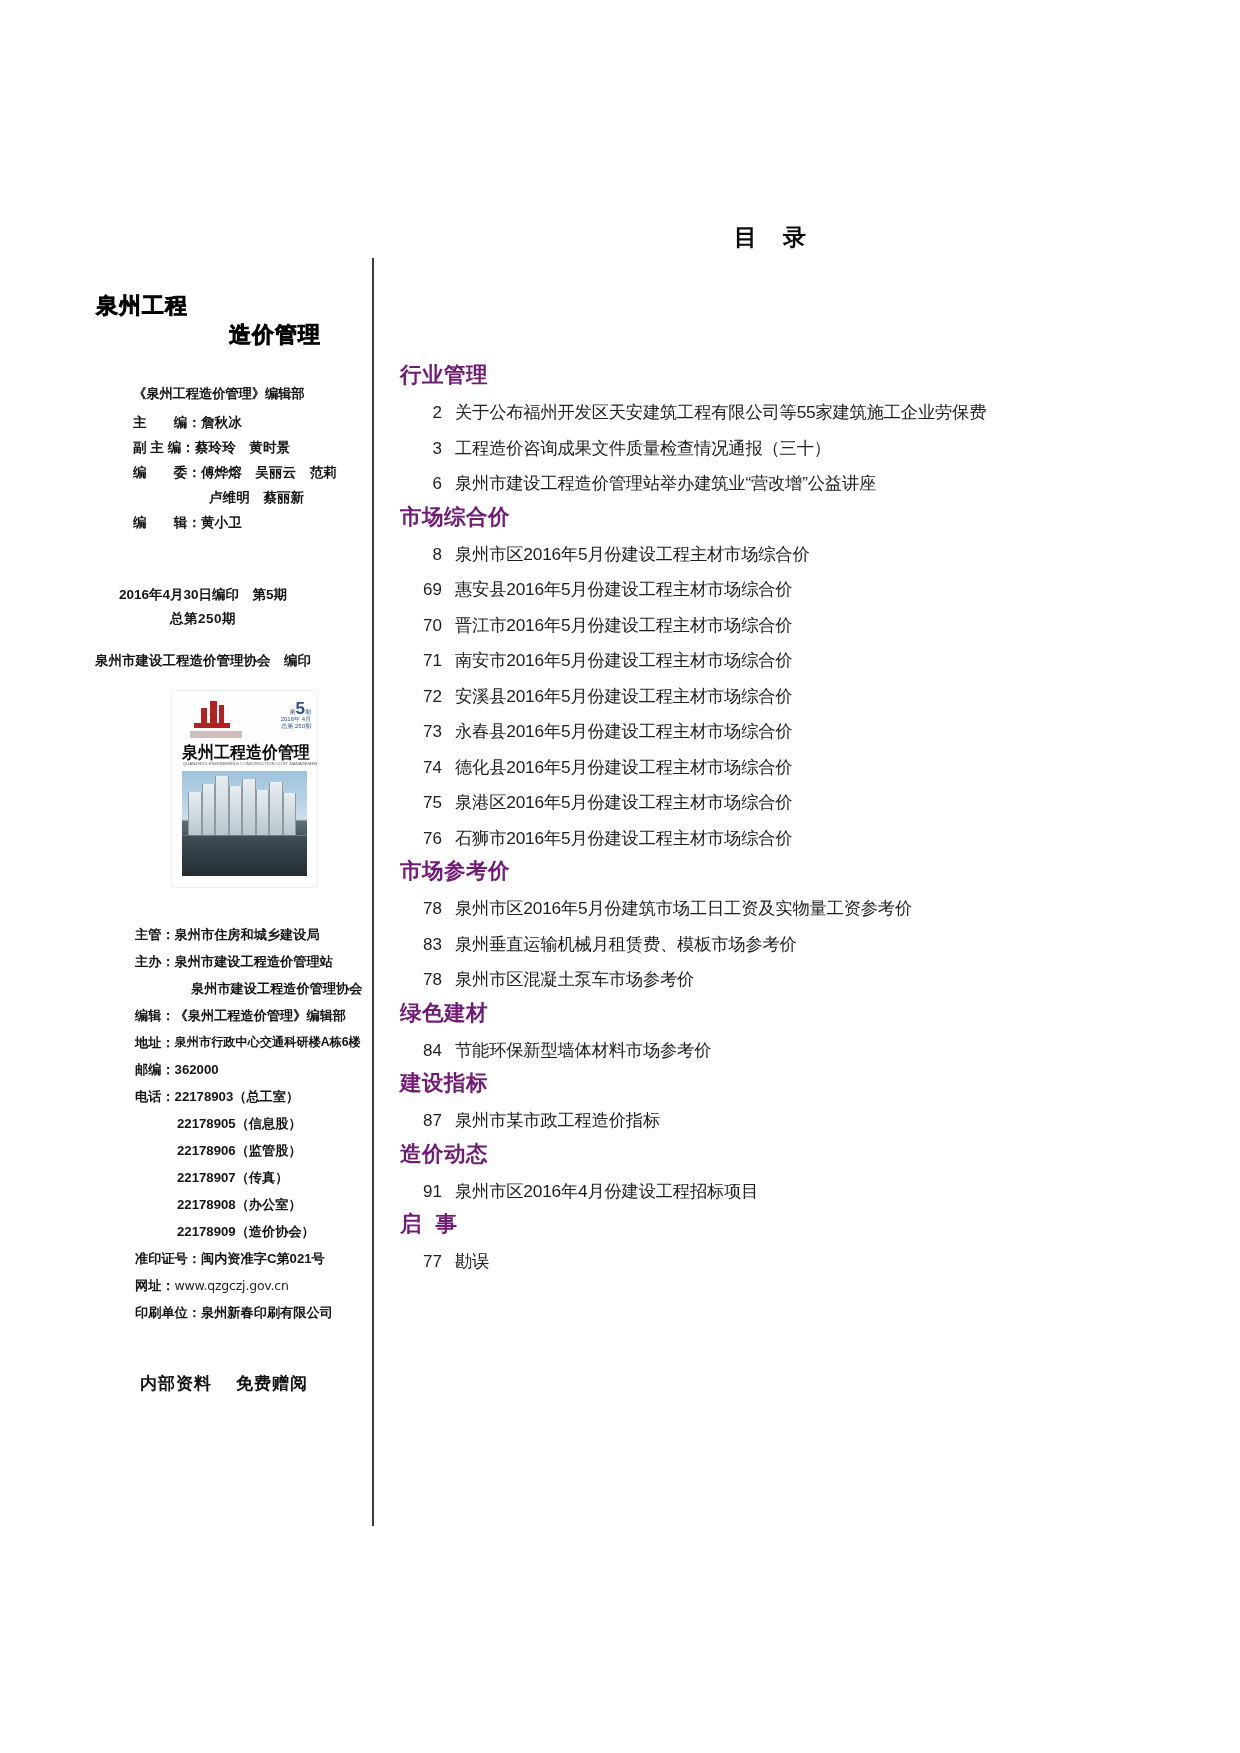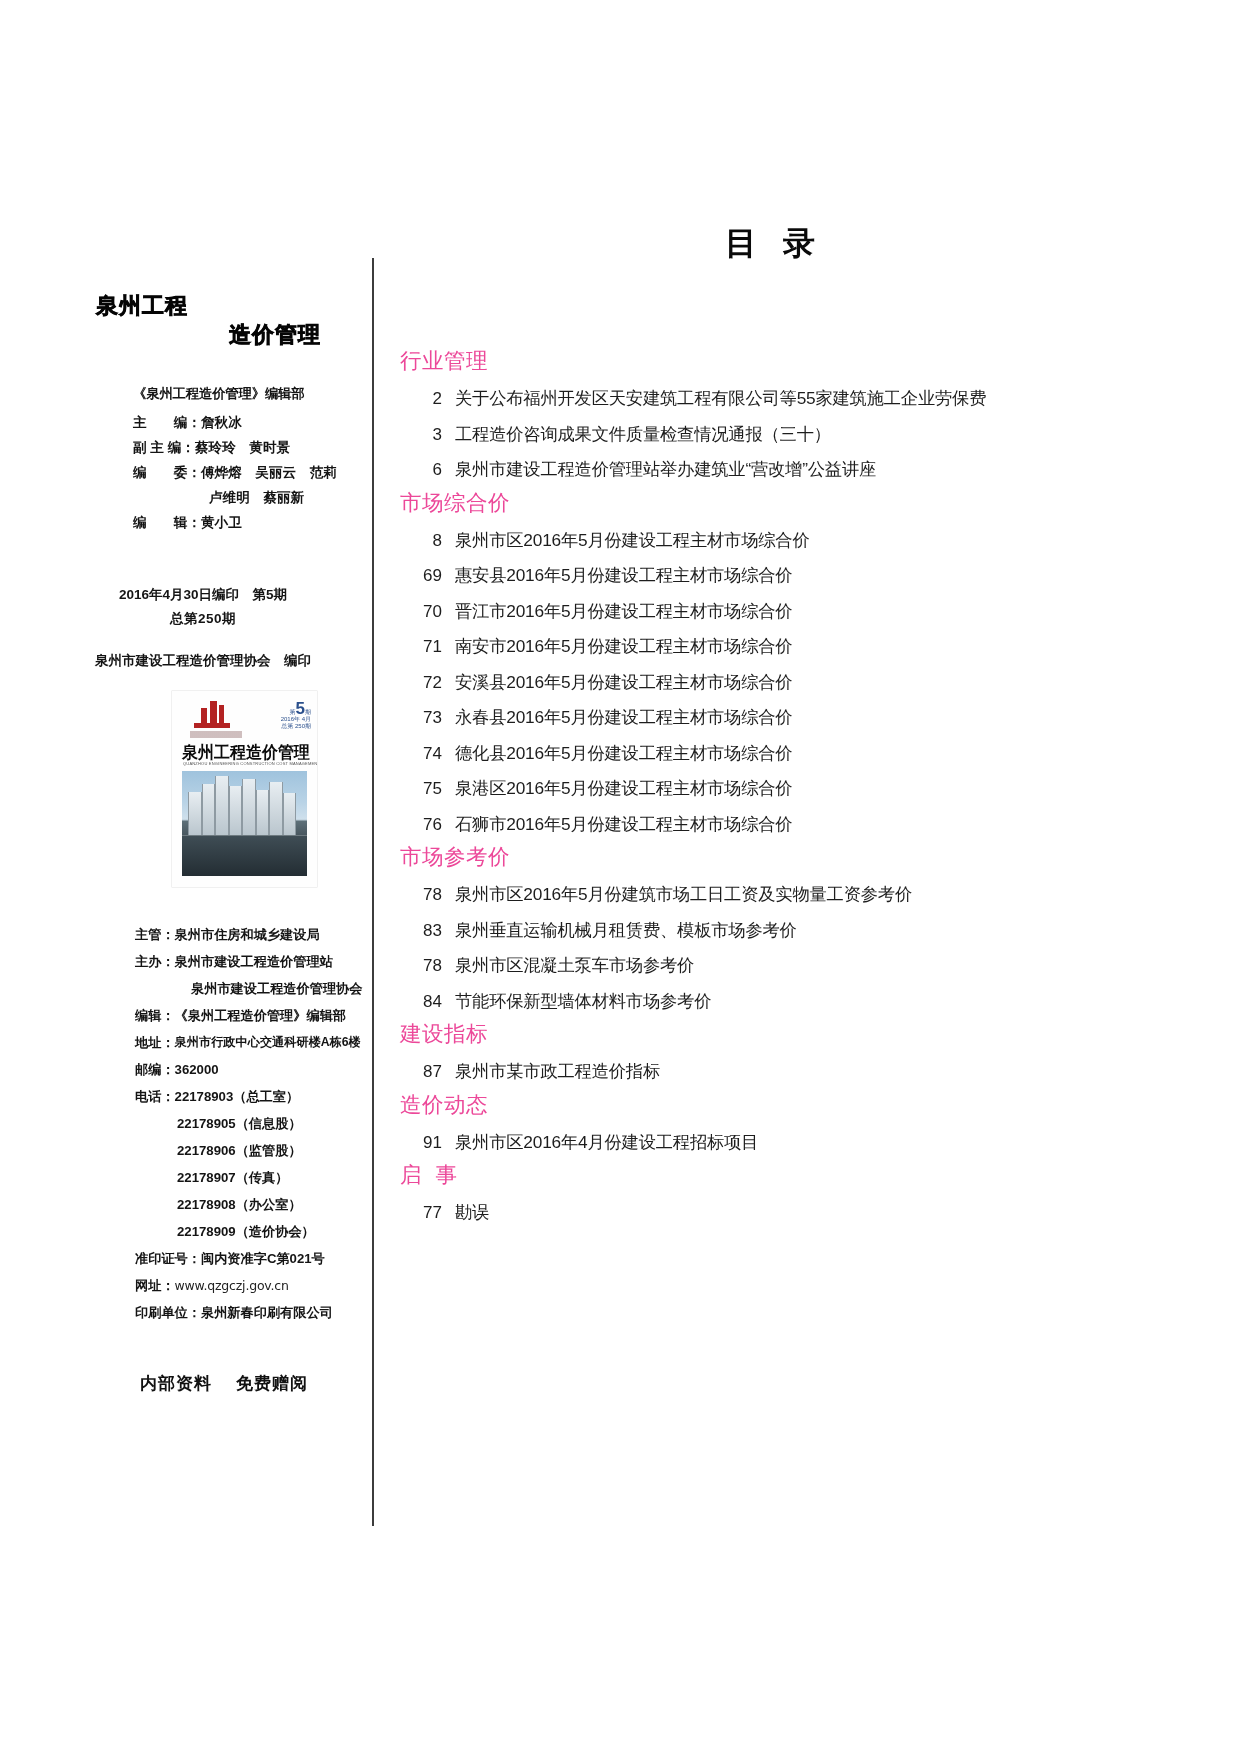--- a/index.html
+++ b/index.html
@@ -223,34 +223,34 @@
     flex: 1 1 auto;
     padding-top: 222px;
     padding-left: 20px;
     padding-right: 92px;
     box-sizing: border-box;
     position: relative;
   }
 
   .toc-title {
     font-family: "DejaVu Sans", sans-serif;
-    font-size: 32px;
+    font-size: 23px;
     font-weight: bold;
     letter-spacing: 26px;
     text-align: center;
     color: #0a0a0a;
     padding-left: 26px;
-    margin-bottom: 80px;
+    margin-bottom: 107px;
   }
 
   .section-head {
     font-family: "DejaVu Sans", sans-serif;
     font-size: 21.5px;
-    font-weight: normal;
-    color: #ec4899;
+    font-weight: bold;
+    color: #701a75;
     margin-left: 8px;
     margin-bottom: 6px;
     letter-spacing: 0.5px;
   }
 
   .toc-entry {
     display: flex;
     align-items: flex-start;
     font-size: 17.3px;
     line-height: 35.5px;
@@ -481,20 +481,21 @@
         <span class="toc-page">83</span>
         <span class="toc-text">泉州垂直运输机械月租赁费、模板市场参考价</span>
       </div>
       <div class="toc-entry">
         <span class="toc-page">78</span>
         <span class="toc-text">泉州市区混凝土泵车市场参考价</span>
       </div>
     </div>
 
     <div>
+      <div class="section-head">绿色建材</div>
       <div class="toc-entry">
         <span class="toc-page">84</span>
         <span class="toc-text">节能环保新型墙体材料市场参考价</span>
       </div>
     </div>
 
     <div>
       <div class="section-head">建设指标</div>
       <div class="toc-entry">
         <span class="toc-page">87</span>

